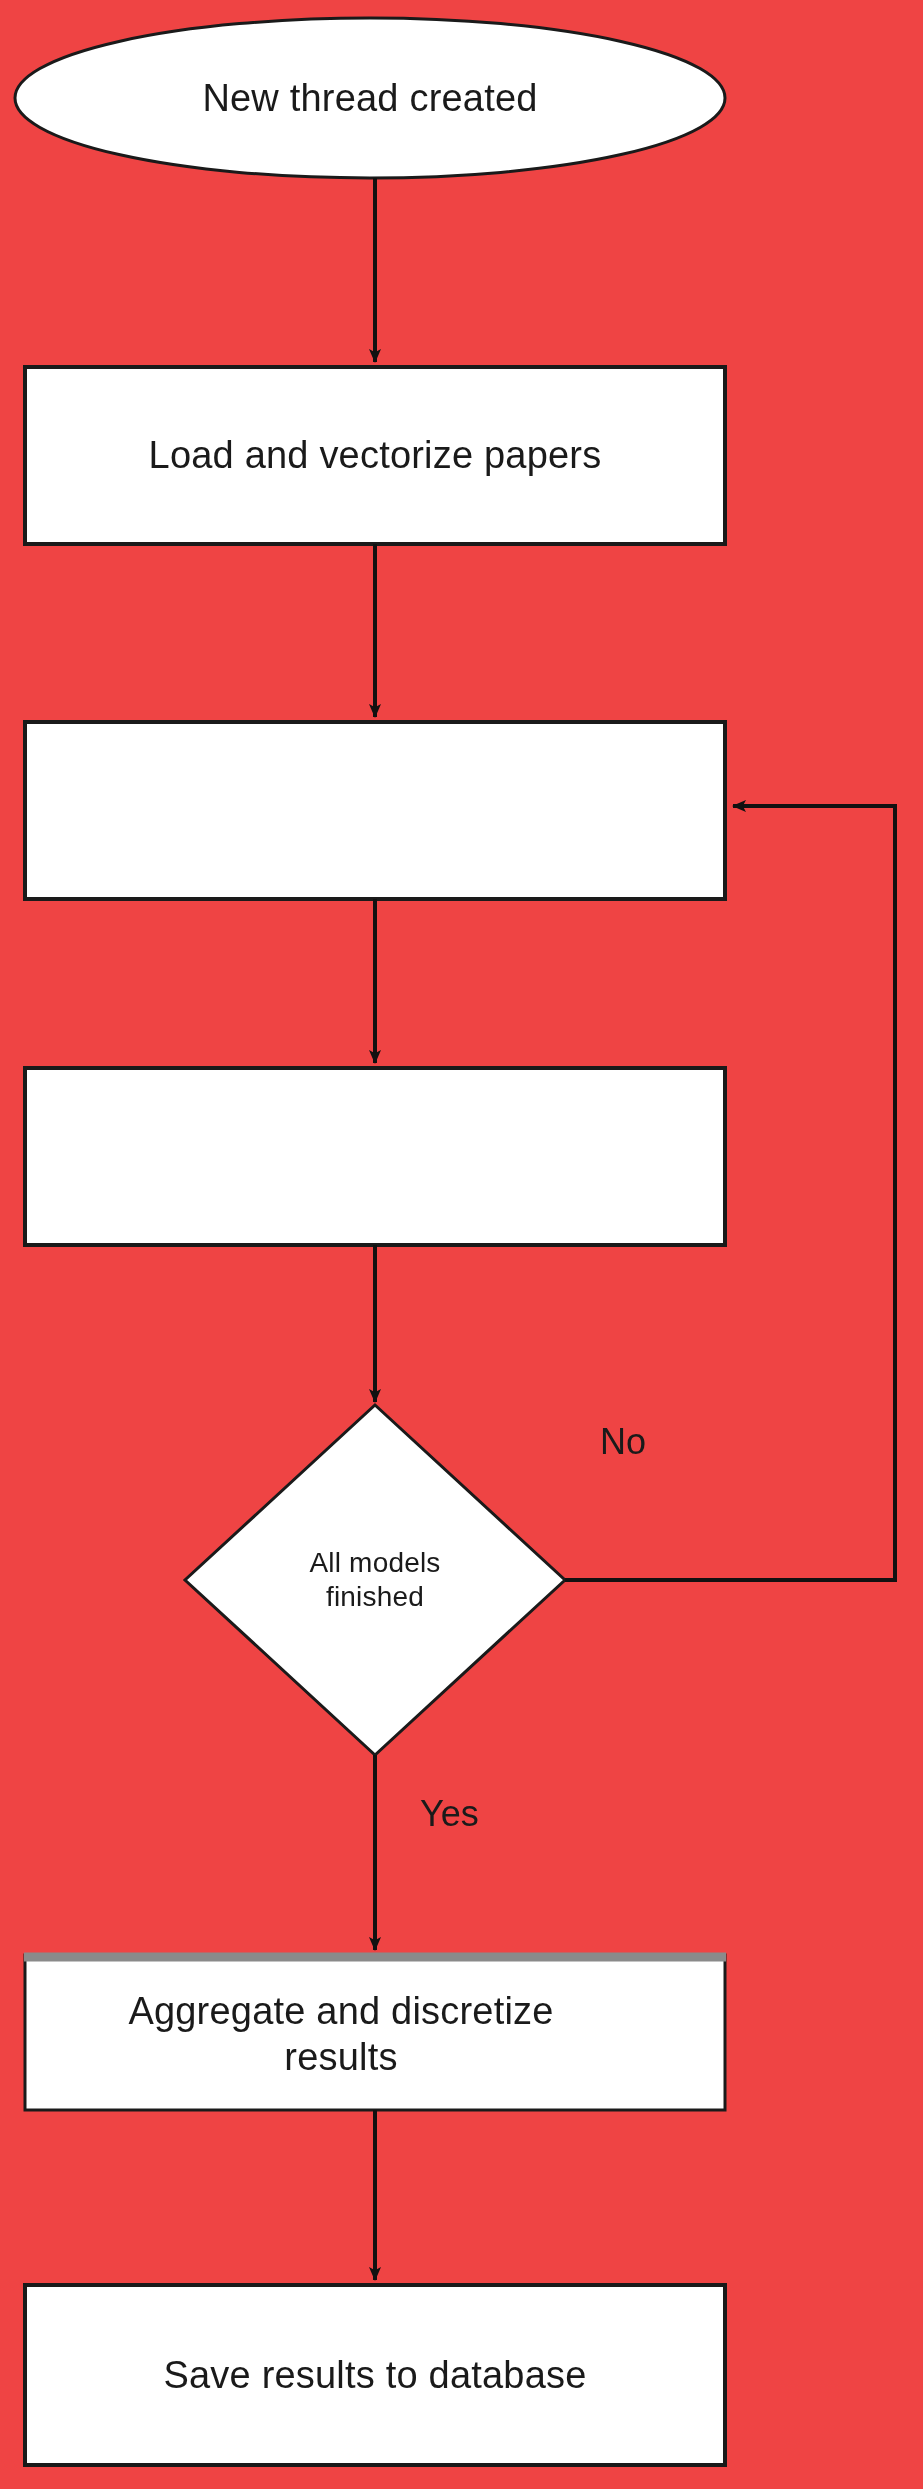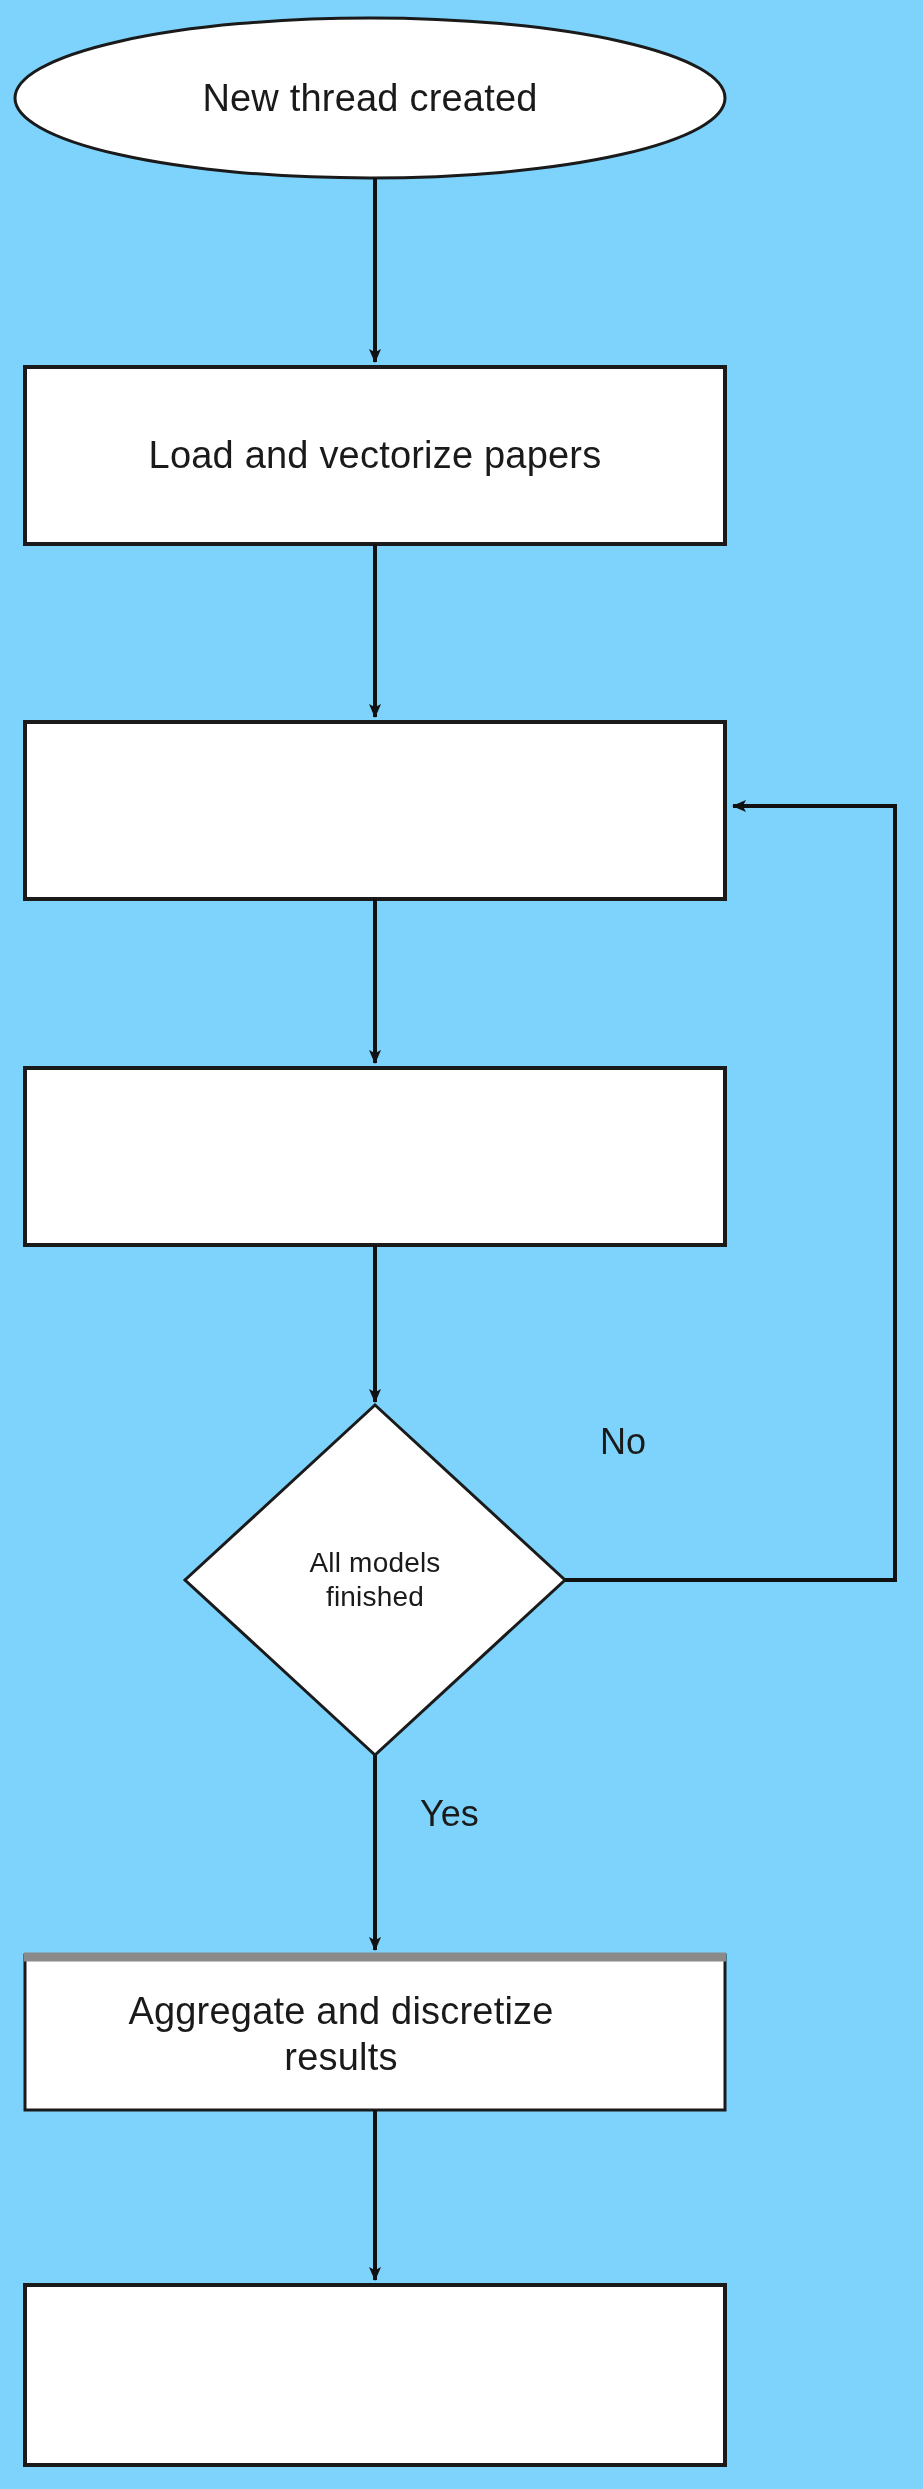--- a/index.html
+++ b/index.html
@@ -7,21 +7,21 @@
     padding: 0;
     background: #ffffff;
   }
   body {
     font-family: "Liberation Sans", sans-serif;
   }
   #flowchart-root {
     position: relative;
     width: 923px;
     height: 2489px;
-    background: #7dd3fc;
+    background: #ef4444;
     overflow: hidden;
   }
   svg.flow-canvas {
     position: absolute;
     top: 0;
     left: 0;
     width: 923px;
     height: 2489px;
   }
   .node-label {
@@ -91,18 +91,19 @@
   <div class="node-label" style="left:25px; top:367px; width:700px; height:177px;">Load and vectorize papers</div>
 
 
 
   <div class="node-label" style="left:205px; top:1405px; width:340px; height:350px; font-size:28px;">All models
 finished</div>
 
   <div class="node-label" style="left:25px; top:1958px; width:632px; height:152px;">Aggregate and discretize
 results</div>
 
+  <div class="node-label" style="left:25px; top:2285px; width:700px; height:180px;">Save results to database</div>
 
   <div class="edge-label" style="left:600px; top:1424px;">No</div>
 
   <div class="edge-label" style="left:420px; top:1796px;">Yes</div>
 
 </div>
 
 </body></html>

